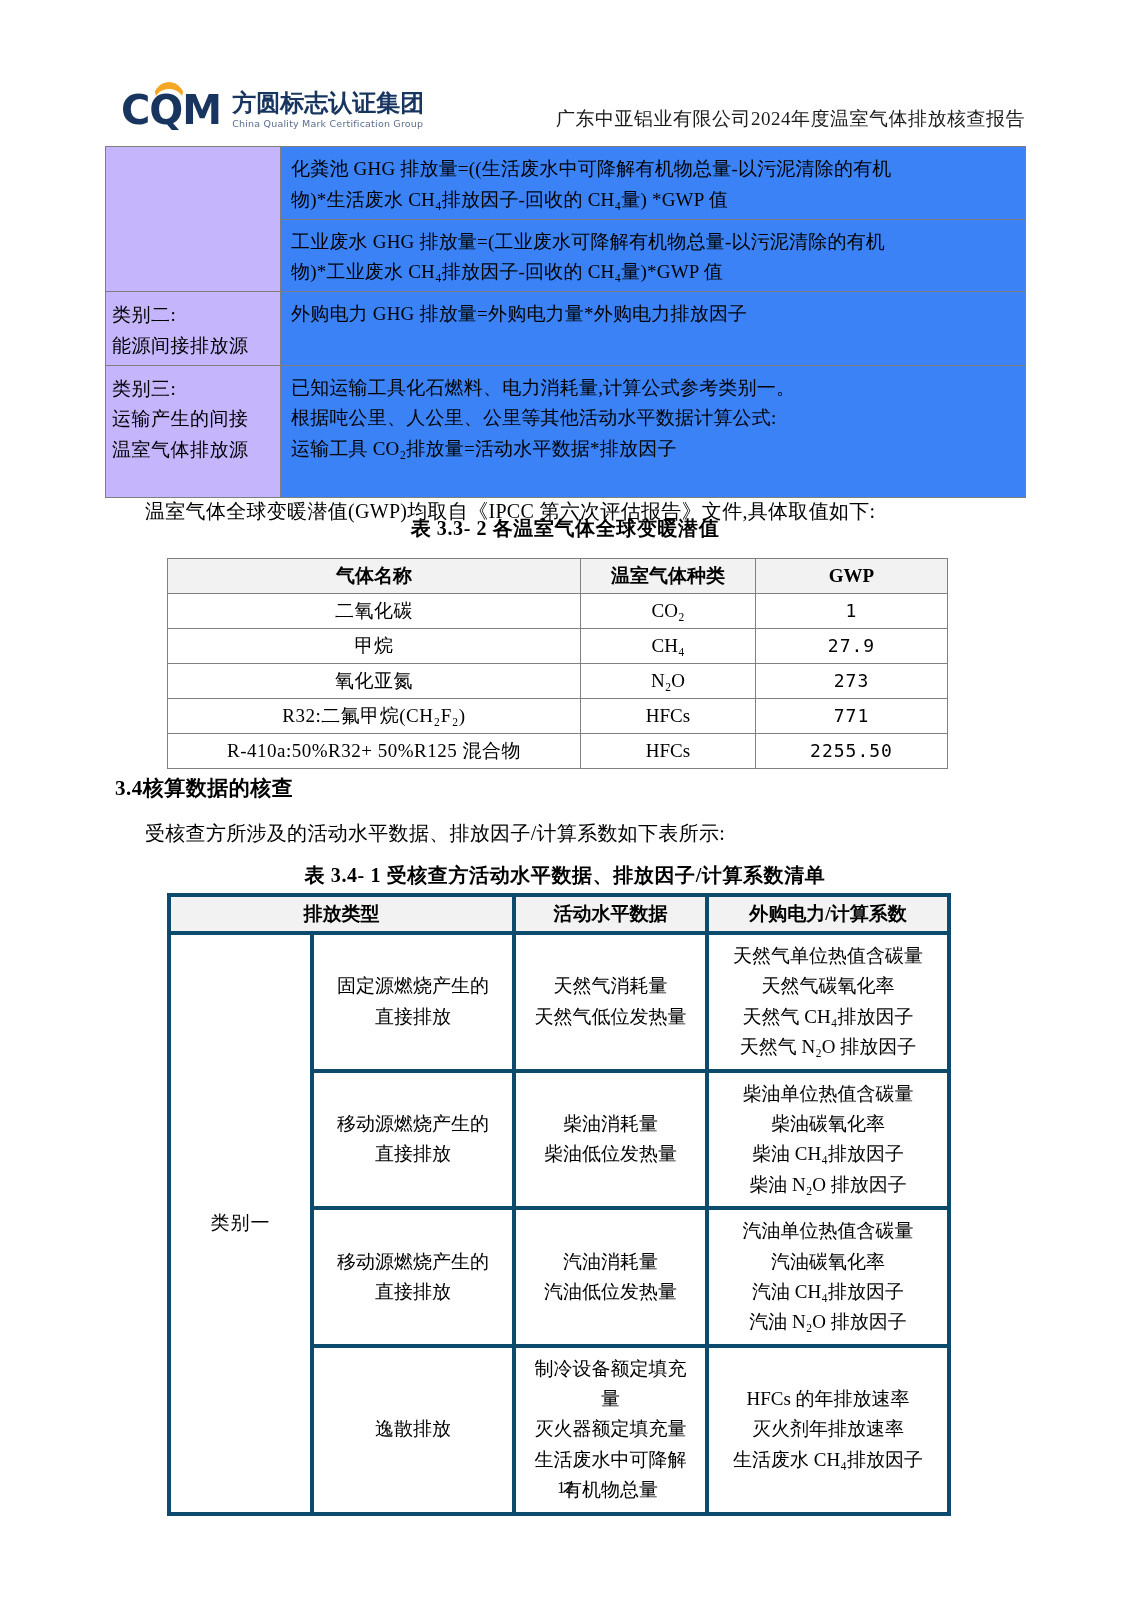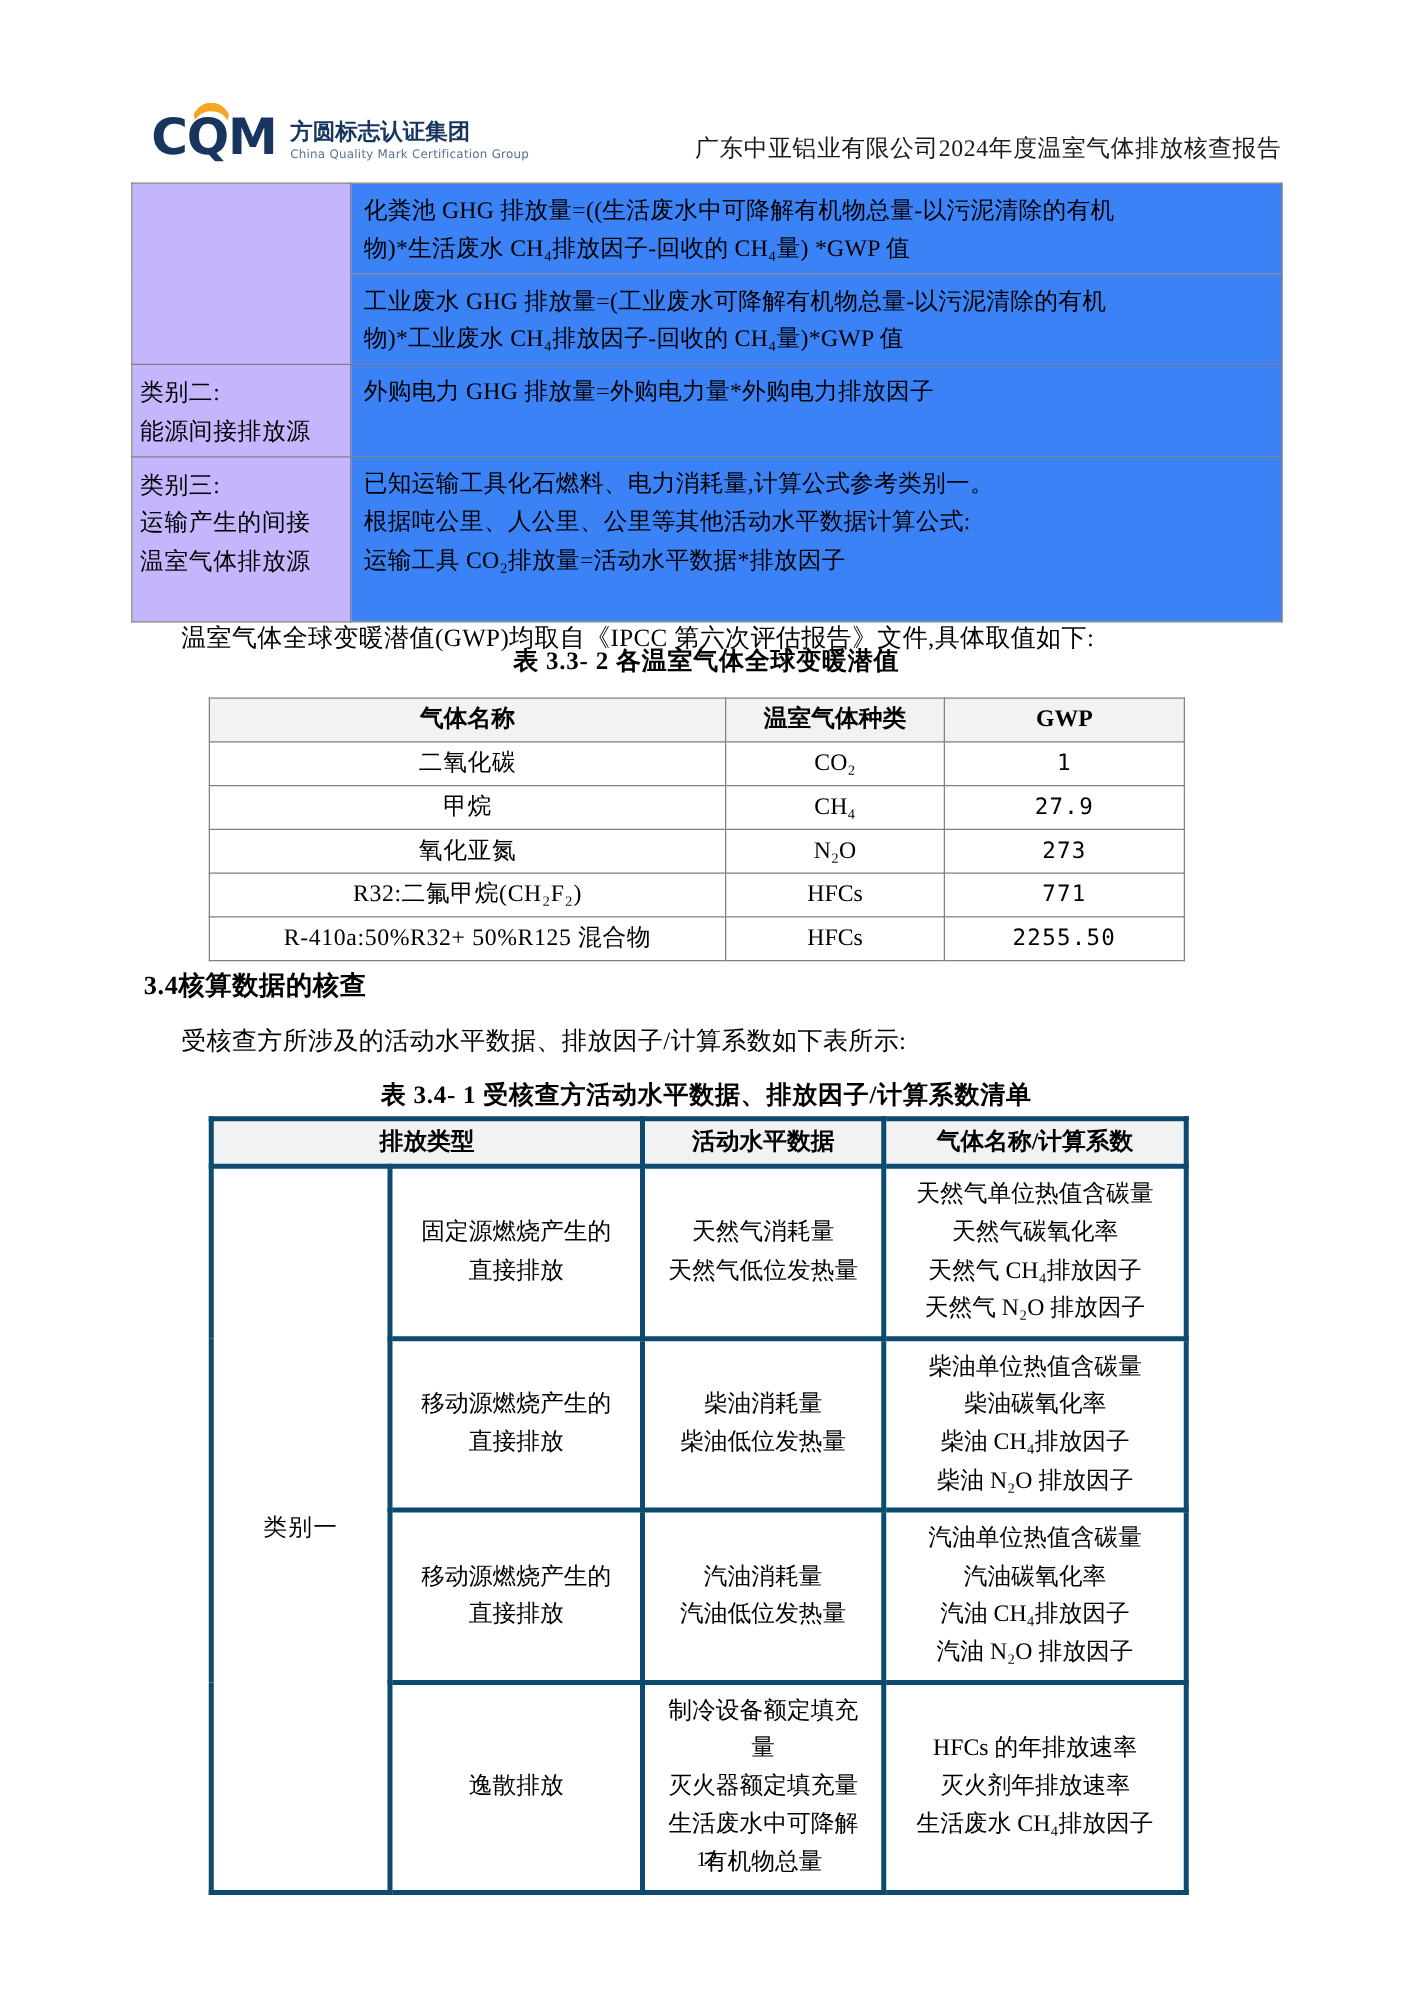--- a/index.html
+++ b/index.html
@@ -61,21 +61,21 @@
     border-right: 2px solid transparent;
     border-radius: 50% 50% 0 0 / 100% 100% 0 0;
   }
   .logo-cn-wrap {
     margin-left: 11px;
     padding-bottom: 1px;
   }
   .logo-cn {
     font-family: "DejaVu Sans", sans-serif;
     font-weight: bold;
-    font-size: 18px;
+    font-size: 24px;
     color: #17355f;
     line-height: 1.05;
     letter-spacing: 0px;
   }
   .logo-en {
     font-family: "DejaVu Sans", sans-serif;
     font-size: 9.5px;
     color: #5a6f90;
     letter-spacing: 0.2px;
     margin-top: 2px;
@@ -343,21 +343,21 @@
     <colgroup>
         <col style="width:143px">
         <col style="width:202px">
         <col style="width:193px">
         <col style="width:242px">
       </colgroup>
     <tbody>
       <tr class="head">
         <td colspan="2">排放类型</td>
         <td>活动水平数据</td>
-        <td>气体名称/计算系数</td>
+        <td>外购电力/计算系数</td>
       </tr>
 
       <tr>
         <td class="catcell" rowspan="4">类别一</td>
         <td class="cell-lines" style="height:116px">
           <div>固定源燃烧产生的</div>
           <div>直接排放</div>
         </td>
         <td class="cell-lines">
           <div>天然气消耗量</div>

